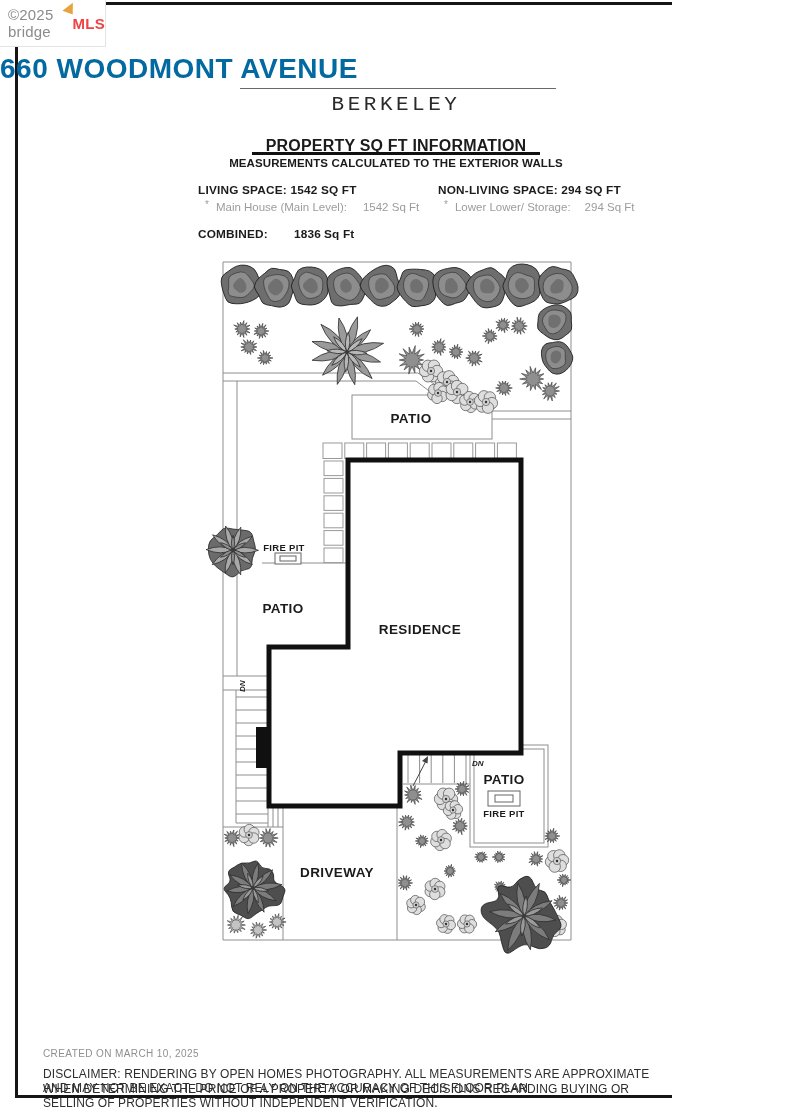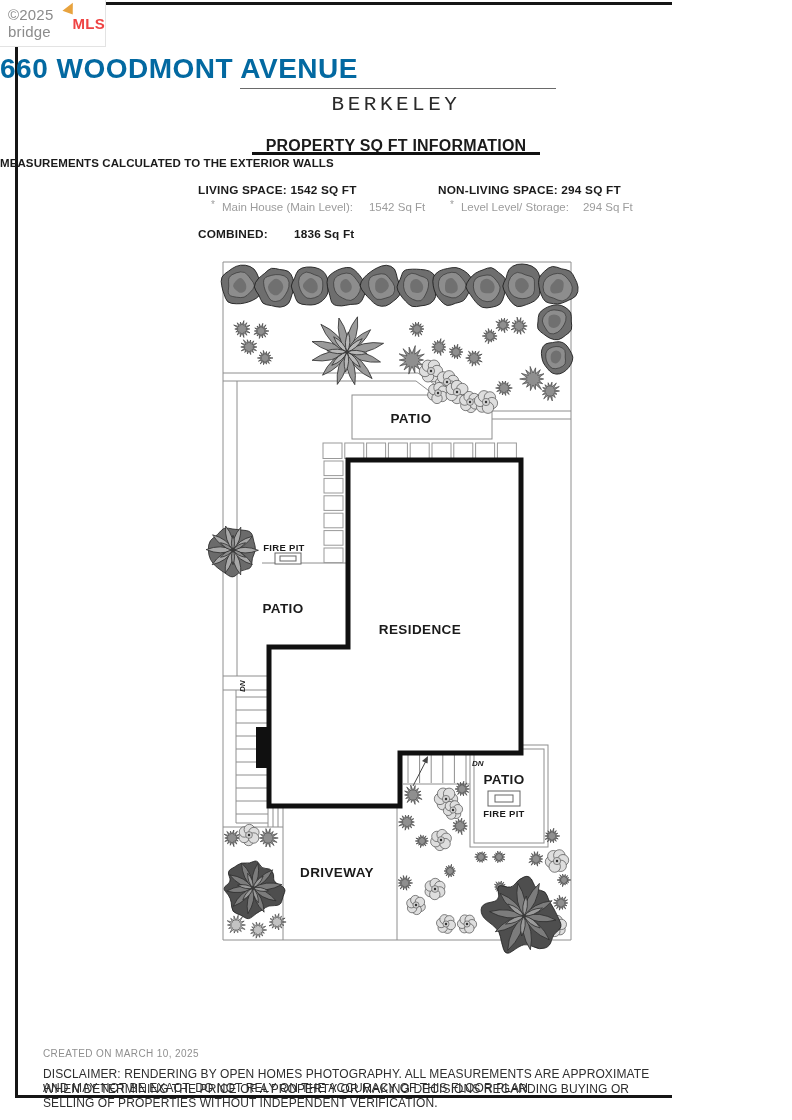--- a/index.html
+++ b/index.html
@@ -17,26 +17,26 @@
         border-bottom:11px solid #e8a33e;transform:rotate(20deg);}
   
   .title{position:absolute;left:0;top:53px;width:792px;
          font-size:28px;font-weight:bold;letter-spacing:.5px;color:#0369a1;}
   .title-rule{position:absolute;left:240px;top:88px;width:316px;height:1px;background:#6a6a6a;}
   .city{position:absolute;left:0;top:93px;width:792px;text-align:center;
         font-size:21px;font-weight:400;letter-spacing:3.5px;color:#2a2a2a;font-family:Liberation Mono, monospace;}
   .info-head{position:absolute;left:0;top:137px;width:792px;text-align:center;
         font-size:16px;font-weight:bold;letter-spacing:.2px;}
   .info-rule{position:absolute;left:252px;top:152px;width:288px;height:3px;background:#111;}
-  .info-sub{position:absolute;left:0;top:157px;width:792px;text-align:left;
+  .info-sub{position:absolute;left:0;top:157px;width:792px;text-align:center;
         font-size:11.5px;font-weight:bold;letter-spacing:.1px;}
   
   .sq{position:absolute;font-size:11.8px;text-align:center;}
   .sq-b{font-weight:bold;letter-spacing:.2px;}
-  .sq-g{color:#9c9c9c;font-size:11.5px;margin-left:6px;}
+  .sq-g{color:#9c9c9c;font-size:11.5px;}
   .ast{position:relative;top:-3px;font-size:10px;margin-right:7px;}
   .gap16{margin-left:16px;}
   .gap14{margin-left:14px;}
   .gap18{margin-left:26px;}
   .gap8{margin-left:3px;}
   
   svg{position:absolute;left:0;top:0;}
   .lbl{font-family:"Liberation Sans",sans-serif;font-size:13.5px;font-weight:bold;letter-spacing:.4px;fill:#1b1b1b;}
   .lbl-sm{font-family:"Liberation Sans",sans-serif;font-size:9.5px;font-weight:bold;letter-spacing:.3px;fill:#1b1b1b;}
   .lbl-dn{font-family:"Liberation Sans",sans-serif;font-size:8px;font-weight:bold;font-style:italic;fill:#222;}
@@ -66,21 +66,21 @@
   <div class="info-rule"></div>
   <div class="info-sub">MEASUREMENTS CALCULATED TO THE EXTERIOR WALLS</div>
 
   <div class="sq sq-b" style="left:198px;top:183px;">LIVING SPACE: 1542 SQ FT</div>
   <div class="sq sq-b" style="left:438px;top:183px;">NON-LIVING SPACE: 294 SQ FT</div>
 
   <div class="sq sq-g" style="left:205px;top:201px;">
     <span class="ast">*</span><span>Main House (Main Level):</span><span class="gap16">1542 Sq Ft</span>
   </div>
   <div class="sq sq-g" style="left:444px;top:201px;">
-    <span class="ast">*</span><span>Level Level/ Storage:</span><span class="gap14">294 Sq Ft</span>
+    <span class="ast">*</span><span>Lower Lower/ Storage:</span><span class="gap14">294 Sq Ft</span>
   </div>
 
   <div class="sq sq-b" style="left:198px;top:227px;">
     <span>COMBINED:</span><span class="gap18">1836</span><span class="gap8">Sq Ft</span>
   </div>
 
   <svg id="plan-svg" width="792" height="1120" viewBox="0 0 792 1120">
 
     <g id="g-lines" stroke="#8e8e8e" stroke-width="1" fill="none">
       <path d="M223,262 H571 V940 H223 Z"></path>

